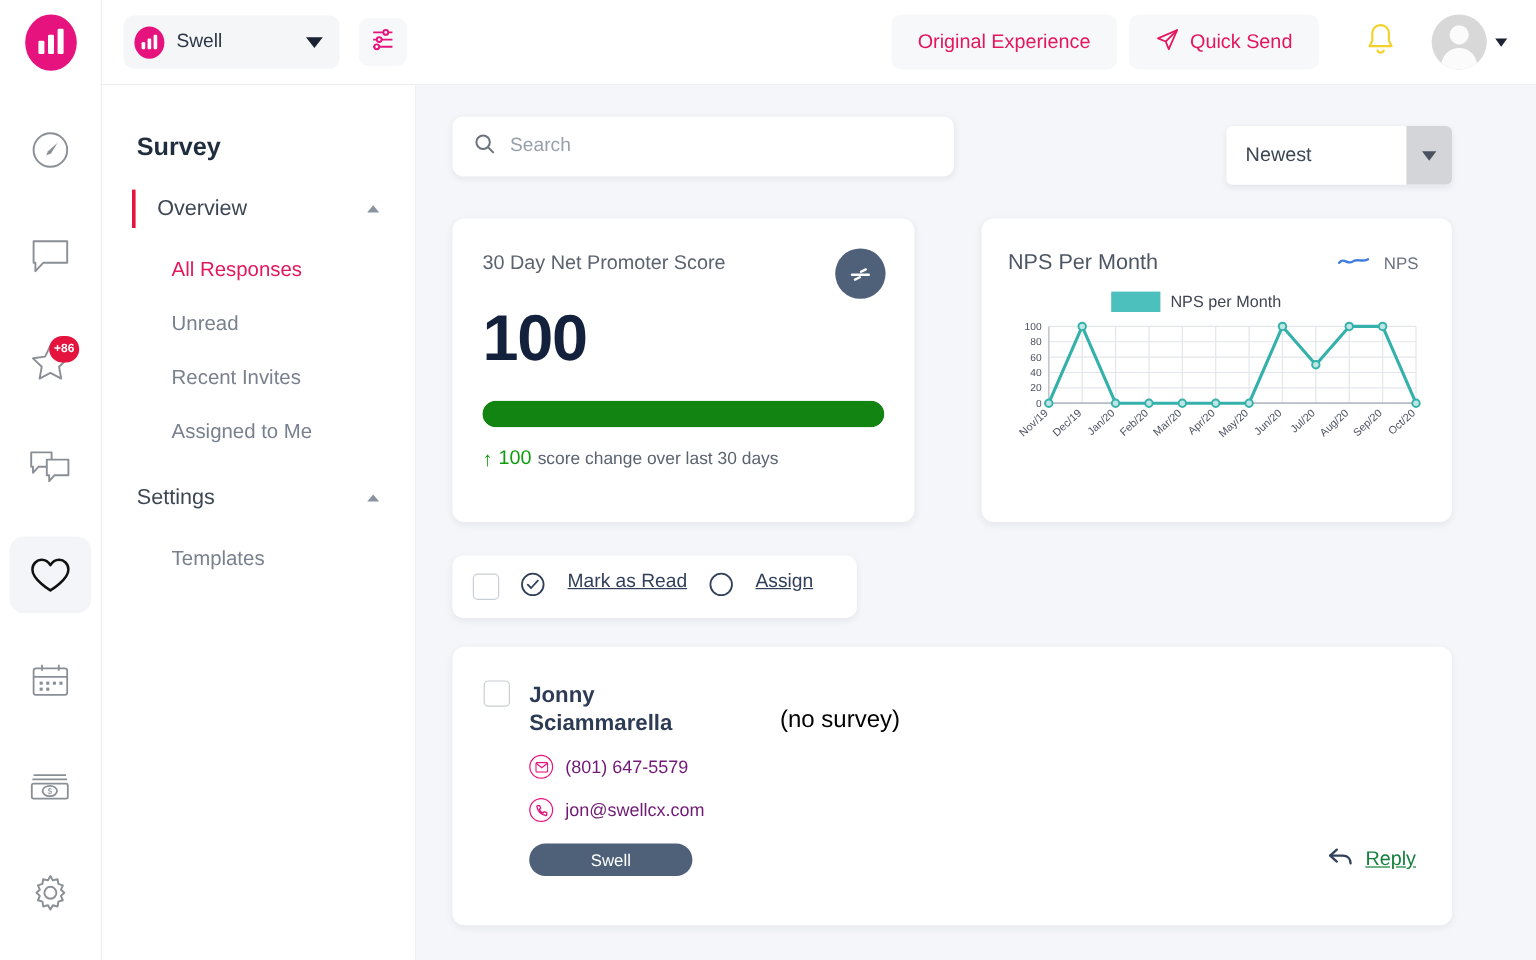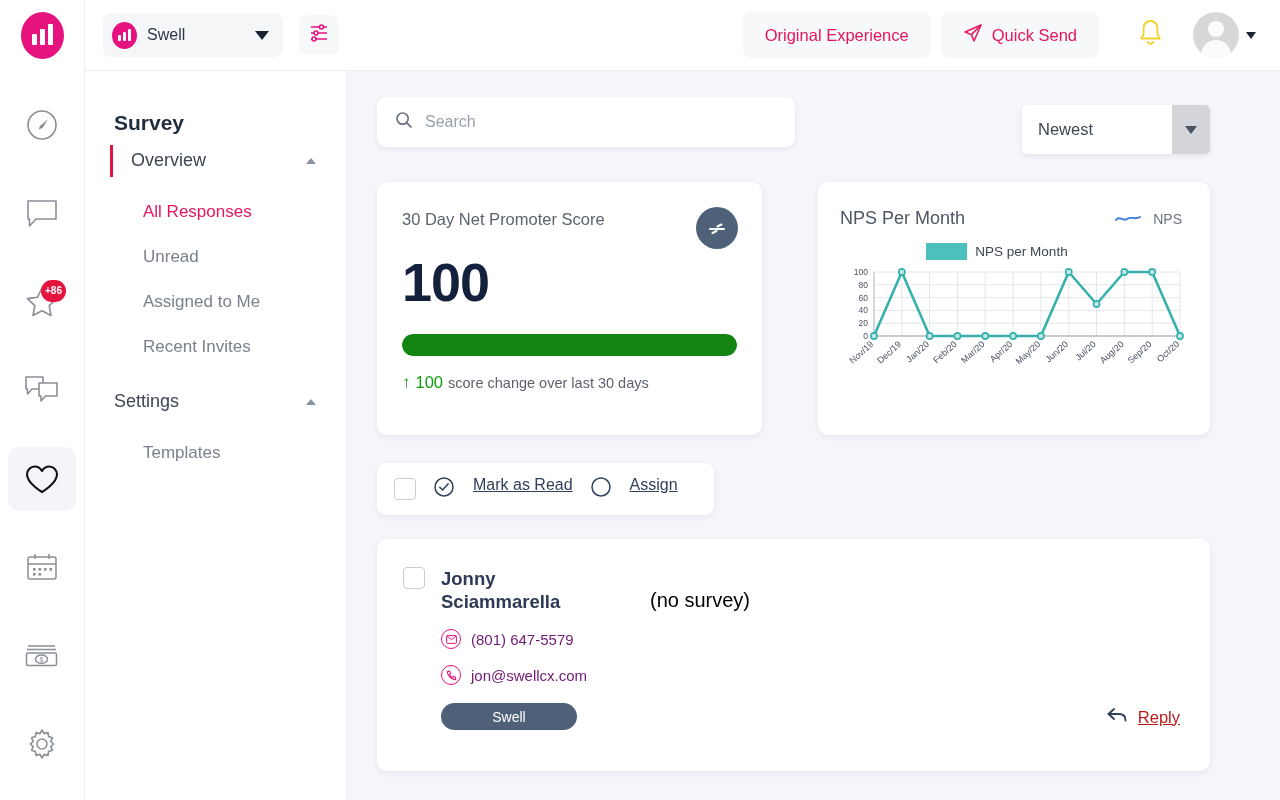--- a/index.html
+++ b/index.html
@@ -100,21 +100,21 @@
     border-right: 5px solid transparent; border-top: 7px solid #1a2233;
   }
 
   
   .body { flex: 1; display: flex; min-height: 0; }
 
   .nav {
     width: 262px; flex: 0 0 262px; background: #fff;
     border-right: 1px solid #eceef1; padding: 40px 0 0 0;
   }
-  .nav-title { font-size: 21px; font-weight: 700; color: #1f2d3d; padding: 0 0 0 29px; margin-bottom: 15px; }
+  .nav-title { font-size: 21px; font-weight: 700; color: #1f2d3d; padding: 0 0 0 29px; margin-bottom: 28px; }
   .nav-group {
     display: flex; align-items: center; justify-content: space-between;
     padding: 0 30px 0 29px; margin-bottom: 18px; cursor: pointer; position: relative;
   }
   .nav-group .bar {
     position: absolute; left: 25px; top: -5px; width: 3px; height: 32px; background: #e4143f;
   }
   .nav-group span.lbl { font-size: 18px; color: #3d4653; padding-left: 17px; }
   .nav-group.settings span.lbl { padding-left: 0; }
   .caret-up {
@@ -223,21 +223,21 @@
     color: #fff; font-size: 13px; font-weight: 700;
     display: flex; align-items: center; justify-content: center;
   }
   .nps-label { font-size: 19px; font-weight: 700; color: #2d3b55; }
   .nps-time { font-size: 13.5px; color: #8b929d; }
   .no-survey { margin-top: 20px; font-size: 20px; color: #000000; }
   .reply-btn {
     position: absolute; right: 30px; bottom: 42px;
     display: flex; align-items: center; gap: 10px; cursor: pointer;
   }
-  .reply-btn span { font-size: 16.5px; color: #b91c1c; text-decoration: underline; }
+  .reply-btn span { font-size: 16.5px; color: #15803d; text-decoration: underline; }
 </style>
 </head>
 <body>
 
 <div class="app">
 
   <div class="rail">
     <div class="rail-logo">
       <div class="logo-circle">
           <i></i>
@@ -393,24 +393,24 @@
           <span class="caret-up"></span>
         </div>
 
         <div class="nav-link active">
           <span>All Responses</span>
         </div>
         <div class="nav-link">
           <span>Unread</span>
         </div>
         <div class="nav-link">
+          <span>Recent Invites</span>
+        </div>
+        <div class="nav-link">
           <span>Assigned to Me</span>
-        </div>
-        <div class="nav-link">
-          <span>Recent Invites</span>
         </div>
 
         <div class="nav-spacer"></div>
 
         <div class="nav-group settings">
           <span class="lbl">Settings</span>
           <span class="caret-up"></span>
         </div>
         <div class="nav-link">
           <span>Templates</span>

